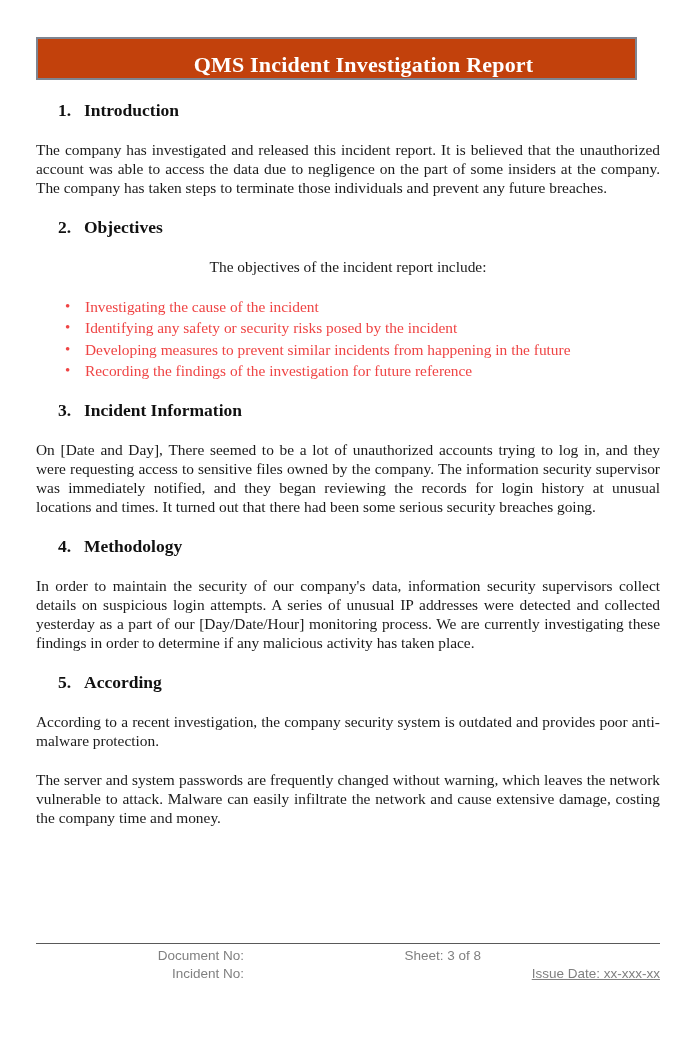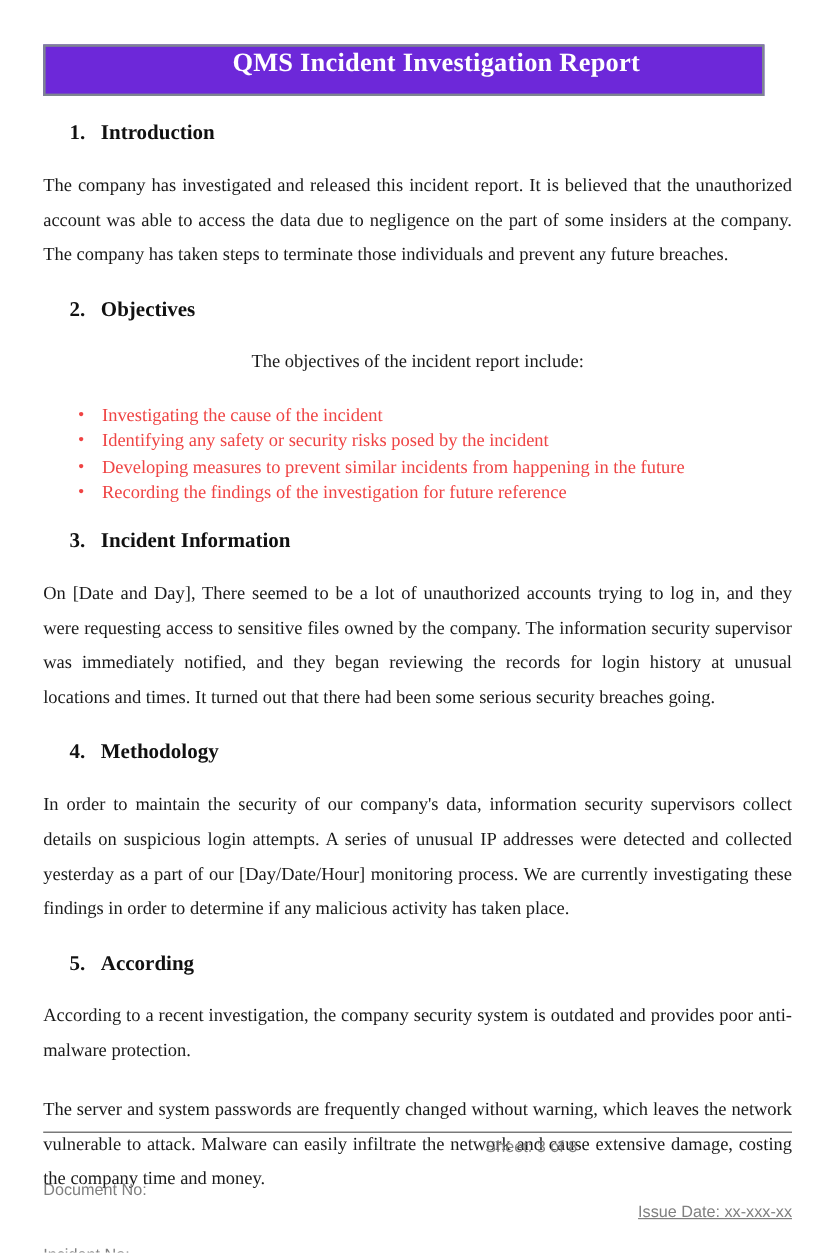--- a/index.html
+++ b/index.html
@@ -11,24 +11,24 @@
     font-family: "Liberation Serif", "DejaVu Serif", serif;
     color: #1a1a1a;
     overflow: hidden;
     box-sizing: border-box;
     padding: 37px 36px 0 36px;
   }
   .title-bar {
     box-sizing: border-box;
     width: 601px;
     height: 43px;
-    background: #6d28d9;
+    background: #c2410c;
     border: 2px solid #7e8591;
     display: flex;
-    align-items: flex-start;
+    align-items: flex-end;
     justify-content: center;
     margin-bottom: 20px;
   }
   .title-bar .title-text {
     color: #ffffff;
     font-weight: bold;
     font-size: 22px;
     letter-spacing: 0.2px;
     transform: translateX(27px);
     white-space: nowrap;
@@ -39,21 +39,21 @@
     margin: 0 0 20px 22px;
     font-size: 17.5px;
     font-weight: bold;
     color: #111111;
     line-height: 20px;
   }
   .sec-h .num { width: 26px; flex: 0 0 26px; }
   .body-p {
     margin: 0 0 20px 0;
     font-size: 15.4px;
-    line-height: 29px;
+    line-height: 19px;
     text-align: justify;
     color: #1a1a1a;
   }
   .intro-line { text-align: center; }
   ul.bullets {
     list-style: none;
     margin: 0 0 19px 0;
     padding: 0;
   }
   ul.bullets li {
@@ -76,21 +76,21 @@
     top: 943px;
     width: 624px;
     border-top: 1px solid #595959;
     padding-top: 3px;
     font-family: "Liberation Sans", "DejaVu Sans", sans-serif;
     font-size: 13.5px;
     line-height: 18px;
     color: #808080;
   }
   .f-row { display: grid; grid-template-columns: 1fr 1fr 1fr; }
-  .f-left  { text-align: left; margin-top: 36px; }
+  .f-left  { text-align: right; }
   .f-center { text-align: right; transform: translateX(29px); white-space: nowrap; }
   .f-right { text-align: right; white-space: nowrap; text-decoration: underline; }
 </style>
 </head>
 <body>
 
 <div class="page">
 
   <div class="title-bar">
     <span class="title-text">QMS Incident Investigation Report</span>

